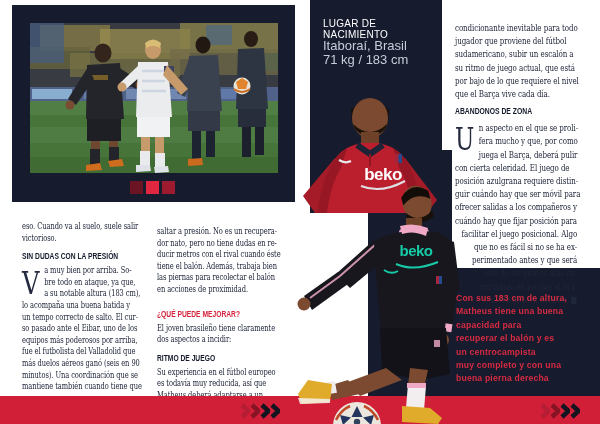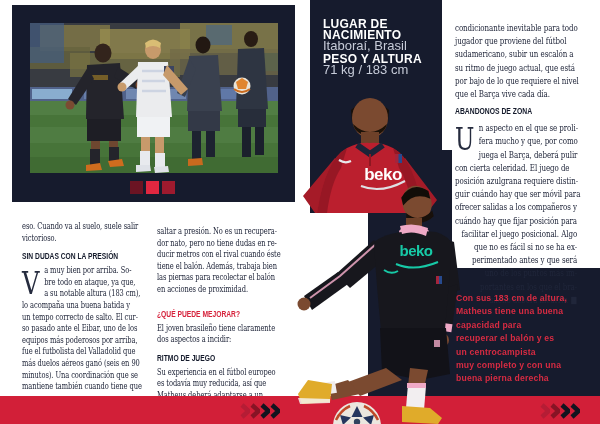--- a/index.html
+++ b/index.html
@@ -14,21 +14,21 @@
   #gallery-dots{left:130px;top:181px;display:flex;gap:3px;z-index:3;}
   .dot{width:13px;height:13px;}
 
   
   #bio-panel{left:310px;top:0;width:132px;height:213px;background:#161b2d;z-index:1;}
   #backdrop-panel{left:368px;top:150px;width:84px;height:246px;background:#161b2d;z-index:1;}
   #quote-panel{left:448px;top:268px;width:152px;height:128px;background:#161b2d;z-index:1;}
 
   
   #bio-list{left:323px;top:19px;width:116px;z-index:3;}
-  .bio-label{font-weight:bold;font-size:12px;line-height:10.5px;color:#ffffff;letter-spacing:.25px;}
+  .bio-label{font-weight:normal;font-size:10px;line-height:10.5px;color:#ffffff;letter-spacing:.25px;}
   .bio-value{font-size:13px;line-height:11px;color:#c7ccd9;margin-bottom:2.5px;}
 
   
   .col{position:absolute;transform-origin:top left;z-index:3;}
   #col1{left:22px;top:221px;width:157px;transform:scaleX(.78);}
   #col2{left:157px;top:226px;width:157px;transform:scaleX(.78);}
   #col3{left:455px;top:21px;width:165px;transform:scaleX(.74);}
   .ln{font-family:"DejaVu Serif",serif;font-size:8.6px;line-height:11.6px;color:#20263a;
       white-space:nowrap;letter-spacing:-.1px;}
   #col3 .ln{font-size:9.6px;line-height:13.2px;}
@@ -157,21 +157,20 @@
       <span class="dot" style="background: rgb(158, 26, 46);"></span>
     </div>
 
   <div class="abs" id="bio-panel"></div>
   <div class="abs" id="backdrop-panel"></div>
   <div class="abs" id="quote-panel"></div>
 
   <div class="abs" id="bio-list">
       <div class="bio-label">LUGAR DE NACIMIENTO</div>
       <div class="bio-value">Itaboraí, Brasil</div>
-      <div class="bio-label">PESO Y ALTURA</div>
       <div class="bio-value">71 kg / 183 cm</div>
     </div>
 
   <div class="abs" id="player-red-photo">
     <svg viewBox="0 0 150 125" width="150" height="125">
       <path d="M56 22 Q75 4 94 22 L93 34 Q75 25 57 34 Z" fill="#191009"></path>
       <ellipse cx="75" cy="30" rx="18" ry="20" fill="#7b4a30"></ellipse>
       <path d="M58 36 Q75 52 92 36 Q90 46 75 49 Q60 46 58 36 Z" fill="#1c1208"></path>
       <rect x="66" y="44" width="18" height="14" fill="#6e4129"></rect>
       <path d="M40 70 L8 108 L20 125 L34 125 Q32 95 46 78 Z" fill="#a51b28"></path>

